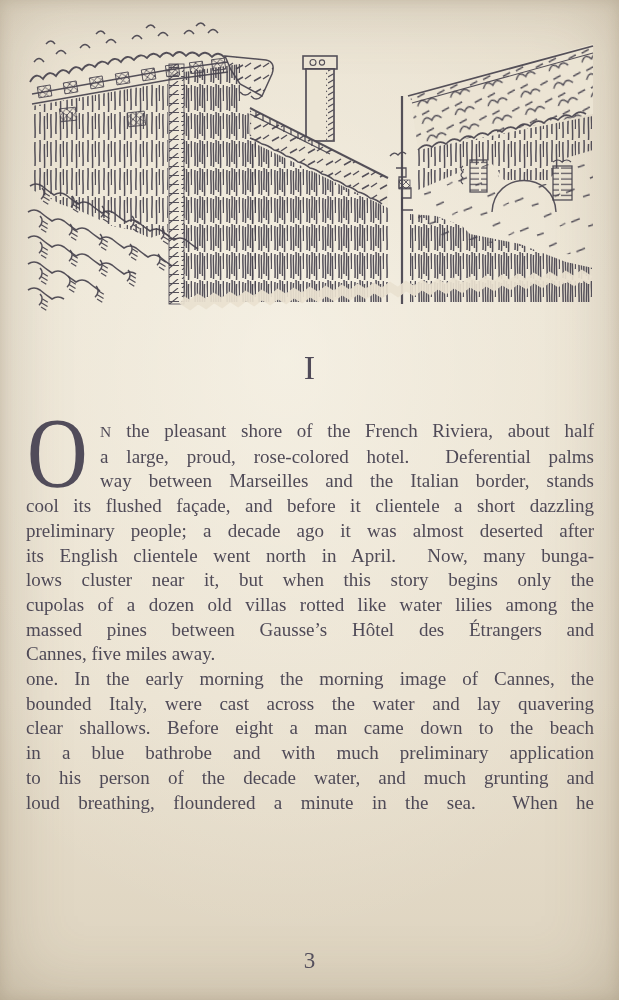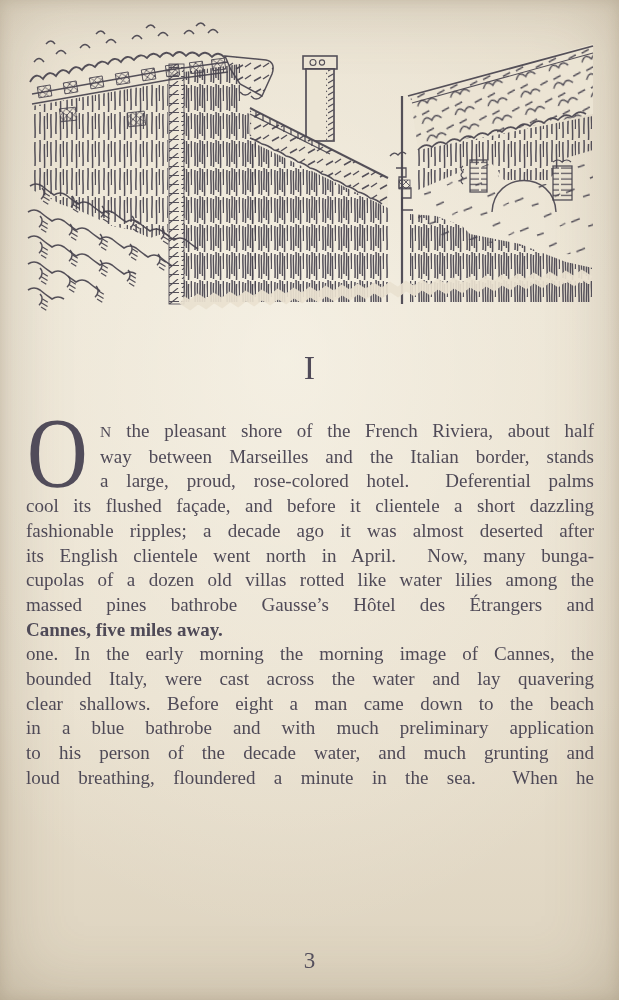--- a/index.html
+++ b/index.html
@@ -20,21 +20,21 @@
   .illustration svg{display:block;width:100%;height:100%;}
   .chapter{
     position:absolute;top:350px;left:0;width:100%;
     text-align:center;font-size:34px;line-height:36px;color:#504b59;
   }
   .bodytext{
     position:absolute;top:419px;left:26px;width:568px;
     font-size:19px;line-height:24.7px;color:#4f4a57;
   }
   .line{text-align:justify;text-align-last:justify;}
-  .line.flush{text-align-last:left;font-weight:bold;}
+  .line.flush{text-align-last:left;}
   .line.indent{text-indent:21px;}
   .dropcap{
     float:left;width:60px;height:70px;margin:2px 13px 0 1px;
     font-size:100px;line-height:64px;color:#514c5a;
     transform:scaleX(.84);transform-origin:left bottom;
   }
   .smallcap{font-size:15.5px;letter-spacing:.5px;}
   .pagenum{
     position:absolute;top:948px;left:0;width:100%;
     text-align:center;font-size:23px;color:#55505d;
@@ -181,27 +181,28 @@
       </g>
     </svg>
   </div>
 
   <div class="chapter">I</div>
 
   <div class="bodytext">
     <div>
         <span class="dropcap">O</span>
         <div class="line"><span class="smallcap">N</span> the pleasant shore of the French Riviera, about half</div>
+        <div class="line">a large, proud, rose-colored hotel.&nbsp; Deferential palms</div>
         <div class="line">way between Marseilles and the Italian border, stands</div>
-        <div class="line">a large, proud, rose-colored hotel.&nbsp; Deferential palms</div>
         <div class="line">cool its flushed façade, and before it clientele a short dazzling</div>
-        <div class="line">fashionable ripples; a decade ago it was almost deserted after</div>
+        <div class="line">preliminary people; a decade ago it was almost deserted after</div>
         <div class="line">its English clientele went north in April.&nbsp; Now, many bunga-</div>
+        <div class="line">lows cluster near it, but when this story begins only the</div>
         <div class="line">cupolas of a dozen old villas rotted like water lilies among the</div>
-        <div class="line">massed pines bathrobe Gausse’s Hôtel des Étrangers and</div>
+        <div class="line">massed pines between Gausse’s Hôtel des Étrangers and</div>
         <div class="line flush">Cannes, five miles away.</div>
       </div>
     <div>
         <div class="line">one. In the early morning the morning image of Cannes, the</div>
         <div class="line">bounded Italy, were cast across the water and lay quavering</div>
         <div class="line">clear shallows. Before eight a man came down to the beach</div>
         <div class="line">in a blue bathrobe and with much preliminary application</div>
         <div class="line">to his person of the decade water, and much grunting and</div>
         <div class="line">loud breathing, floundered a minute in the sea.&nbsp; When he</div>
       </div>

